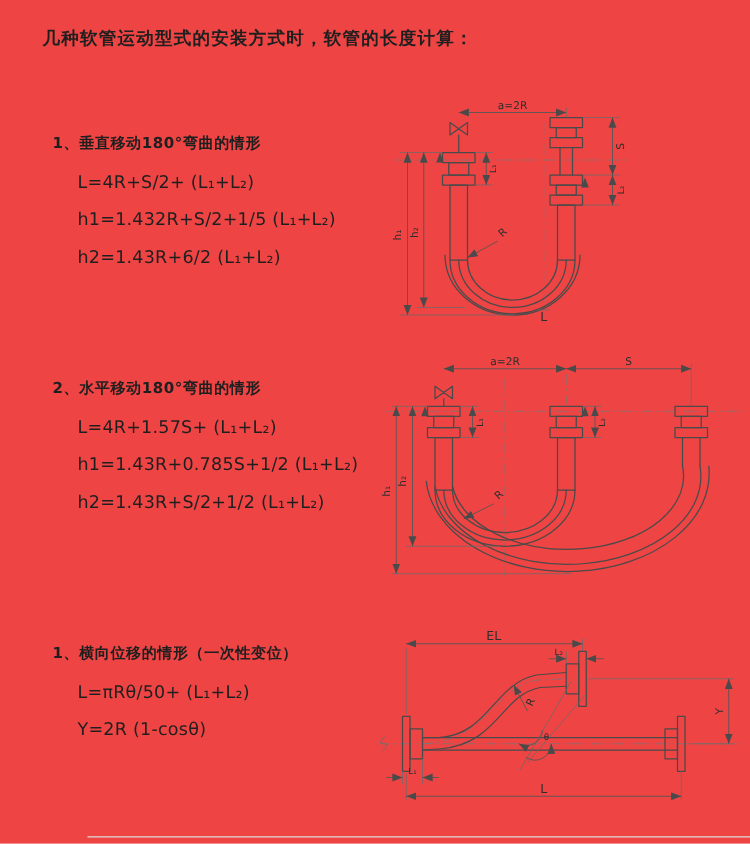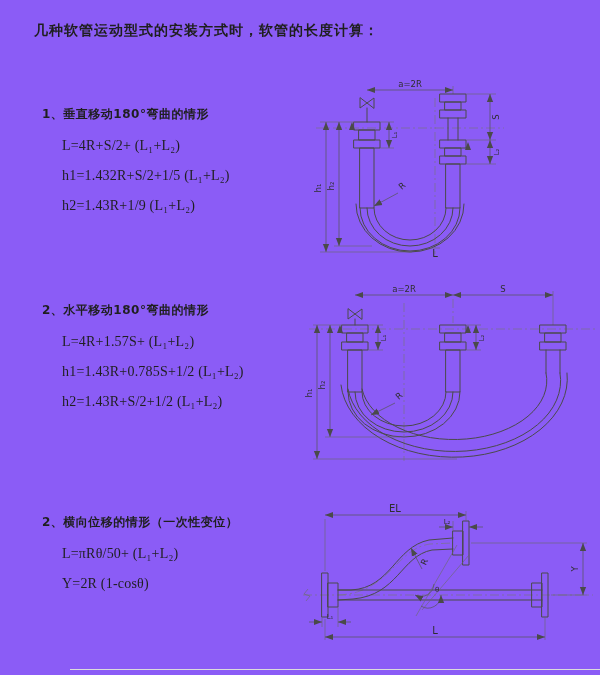--- a/index.html
+++ b/index.html
@@ -1,43 +1,43 @@
 <!DOCTYPE html>
 <html><head>
 <meta charset="utf-8">
 <style>
   html,body{margin:0;padding:0;background:#fff;}
   .page{
-    position:relative;width:600px;height:675px;background:#8b5cf6;overflow:hidden;
+    position:relative;width:600px;height:675px;background:#ef4444;overflow:hidden;
     font-family:"DejaVu Sans","Liberation Sans",sans-serif;color:#1f1f1f;
   }
   .title{position:absolute;left:34px;top:22px;font-size:14px;font-weight:bold;letter-spacing:1px;}
   .sec-heading{position:absolute;left:42px;font-size:12px;font-weight:bold;letter-spacing:.5px;}
-  .formula{position:absolute;left:62px;font-size:14px;letter-spacing:.2px;white-space:pre;font-family:Liberation Serif, serif;}
+  .formula{position:absolute;left:62px;font-size:14px;letter-spacing:.2px;white-space:pre;}
   svg.diagram{position:absolute;}
   svg .ln{fill:none;stroke:#4a4a4a;stroke-width:1;stroke-linejoin:round;stroke-linecap:round;}
   svg .thin{fill:none;stroke:#6a6a6a;stroke-width:.6;}
   svg .dim{fill:none;stroke:#555;stroke-width:.7;}
   svg .cl{fill:none;stroke:#777;stroke-width:.6;stroke-dasharray:9 3 2 3;}
   svg text{fill:#2e2e2e;font-size:8.5px;font-family:"DejaVu Sans","Liberation Sans",sans-serif;}
   svg text.big{font-size:10px;}
   svg text.lab-sm{font-size:7px;}
   .scan-edge{position:absolute;left:70px;top:669px;width:530px;height:1px;background:#dcdcdc;}
 </style>
 </head>
 <body>
 
 <div class="page">
 
   <div class="title">几种软管运动型式的安装方式时，软管的长度计算：</div>
 
   <div class="sec-heading" style="top:106px">1、垂直移动180°弯曲的情形</div>
   <div class="formula" style="top:138px">L=4R+S/2+ (L₁+L₂)</div>
   <div class="formula" style="top:168px">h1=1.432R+S/2+1/5 (L₁+L₂)</div>
-  <div class="formula" style="top:198px">h2=1.43R+1/9 (L₁+L₂)</div>
+  <div class="formula" style="top:198px">h2=1.43R+6/2 (L₁+L₂)</div>
 
   <svg class="diagram" style="left:312px;top:76px" width="278" height="182" viewBox="0 0 278 182">
     <defs>
       <pattern id="hp1" width="4" height="4" patternUnits="userSpaceOnUse">
         <path d="M0,4 L4,0 M0,0 L4,4" stroke="#787878" stroke-width="0.5"></path>
       </pattern>
       <marker id="ar1" viewBox="0 0 10 10" refX="9" refY="5" markerWidth="9" markerHeight="9" orient="auto-start-reverse" markerUnits="userSpaceOnUse">
         <path d="M0,1.5 L9,5 L0,8.5 z" fill="#4a4a4a"></path>
       </marker>
     </defs>
@@ -211,21 +211,21 @@
       <line class="dim" x1="171" y1="44" x2="171" y2="69" marker-start="url(#ar2)" marker-end="url(#ar2)"></line>
       <text class="lab-sm" transform="rotate(-90 179 57)" x="179" y="57" text-anchor="middle">L₂</text>
     </g>
 
     <g>
       <line class="dim" x1="90" y1="122" x2="66" y2="134" marker-end="url(#ar2)"></line>
       <text transform="rotate(-42 96 117)" x="96" y="117" text-anchor="middle">R</text>
     </g>
   </svg>
 
-  <div class="sec-heading" style="top:514px">2、横向位移的情形（一次性变位）</div>
+  <div class="sec-heading" style="top:514px">1、横向位移的情形（一次性变位）</div>
   <div class="formula" style="top:546px">L=πRθ/50+ (L₁+L₂)</div>
   <div class="formula" style="top:576px">Y=2R (1-cosθ)</div>
 
   <svg class="diagram" style="left:295px;top:503px" width="305" height="145" viewBox="0 0 305 145">
     <defs>
       <marker id="ar3" viewBox="0 0 10 10" refX="9" refY="5" markerWidth="9" markerHeight="9" orient="auto-start-reverse" markerUnits="userSpaceOnUse">
         <path d="M0,1.5 L9,5 L0,8.5 z" fill="#4a4a4a"></path>
       </marker>
     </defs>
 

